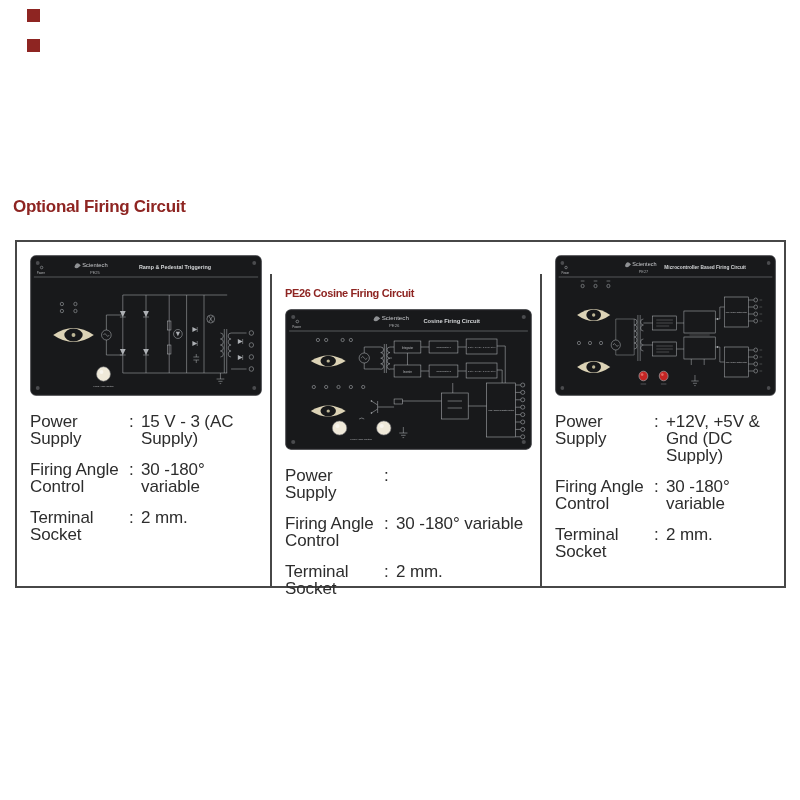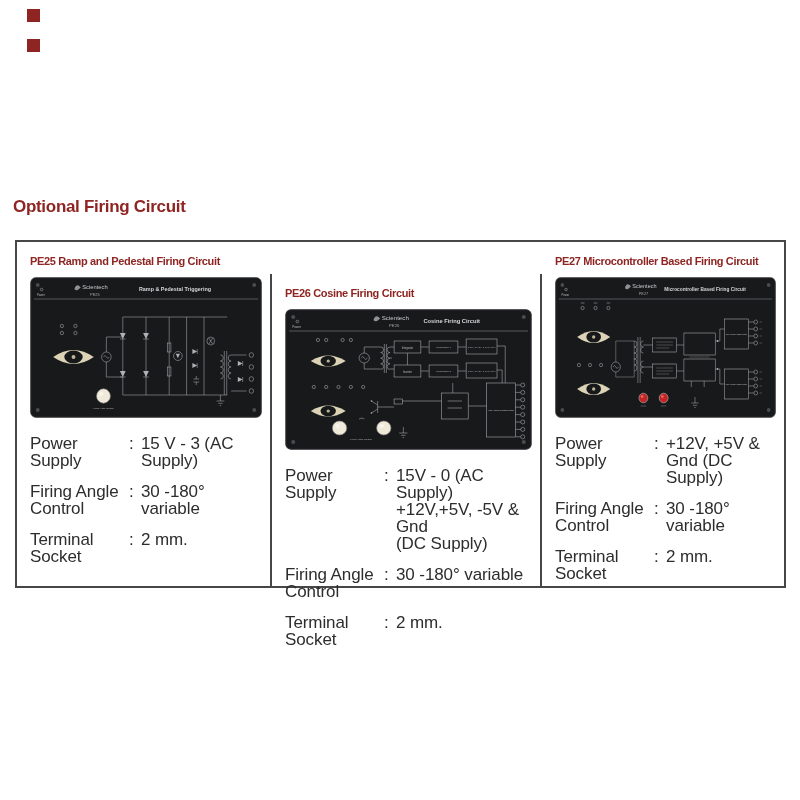--- a/index.html
+++ b/index.html
@@ -41,21 +41,20 @@
 <div class="page">
 
   <div class="corner-mark m1"></div>
   <div class="corner-mark m2"></div>
 
   <h1 class="page-title">Optional Firing Circuit</h1>
 
   <div class="products-table">
 
     <section class="prod-col c1">
-      <h2 class="prod-title">PE25 Ramp and Pedestal Firing Circuit</h2>
       <div class="photo">
         <svg viewBox="0 0 240 141" preserveAspectRatio="none">
           <rect x="0.8" y="0.8" width="238.4" height="139.4" rx="5" fill="#18191b" stroke="#313236"></rect>
           <g>
             <circle cx="8" cy="8" r="2" fill="#4a4b4e"></circle>
               <circle cx="232" cy="8" r="2" fill="#4a4b4e"></circle>
             <circle cx="8" cy="133" r="2" fill="#4a4b4e"></circle>
               <circle cx="232" cy="133" r="2" fill="#4a4b4e"></circle>
           </g>
           <path d="M46,12 q2,-6.5 6.5,-1.5 q-4.5,4.5 -6.5,1.5" fill="#8f9194"></path>
@@ -237,45 +236,39 @@
             <circle cx="94" cy="117" r="2" fill="#ffffff" opacity="0.55"></circle>
           </g>
           <path d="M72,110 a4,4 0 0 1 5,0" class="ln"></path>
           <text x="74" y="131.5" font-size="2.4" text-anchor="middle" class="mt">Firing Angle Control</text>
         </svg>
       </div>
       <div class="specs">
         <div class="srow">
           <div class="lbl">Power Supply</div>
           <div class="cln">:</div>
-          <div class="val">
-            <div>15V - 0 (AC Supply)</div>
-            <div>+12V,+5V, -5V &amp; Gnd</div>
-            <div>(DC Supply)</div>
-          </div>
         </div>
         <div class="srow">
           <div class="lbl">Firing Angle Control</div>
           <div class="cln">:</div>
           <div class="val">
               <div>30 -180° variable</div>
             </div>
         </div>
         <div class="srow">
           <div class="lbl">Terminal Socket</div>
           <div class="cln">:</div>
           <div class="val">
               <div>2 mm.</div>
             </div>
         </div>
       </div>
     </section>
 
     <section class="prod-col c3">
-      <h2 class="prod-title">PE27 Microcontroller Based Firing Circuit</h2>
       <div class="photo">
         <svg viewBox="0 0 240 141" preserveAspectRatio="none">
           <rect x="0.8" y="0.8" width="238.4" height="139.4" rx="5" fill="#18191b" stroke="#313236"></rect>
           <g>
             <circle cx="8" cy="8" r="2" fill="#4a4b4e"></circle>
               <circle cx="232" cy="8" r="2" fill="#4a4b4e"></circle>
             <circle cx="8" cy="133" r="2" fill="#4a4b4e"></circle>
               <circle cx="232" cy="133" r="2" fill="#4a4b4e"></circle>
           </g>
           <path d="M76,11 q2,-6.5 6.5,-1.5 q-4.5,4.5 -6.5,1.5" fill="#8f9194"></path>

